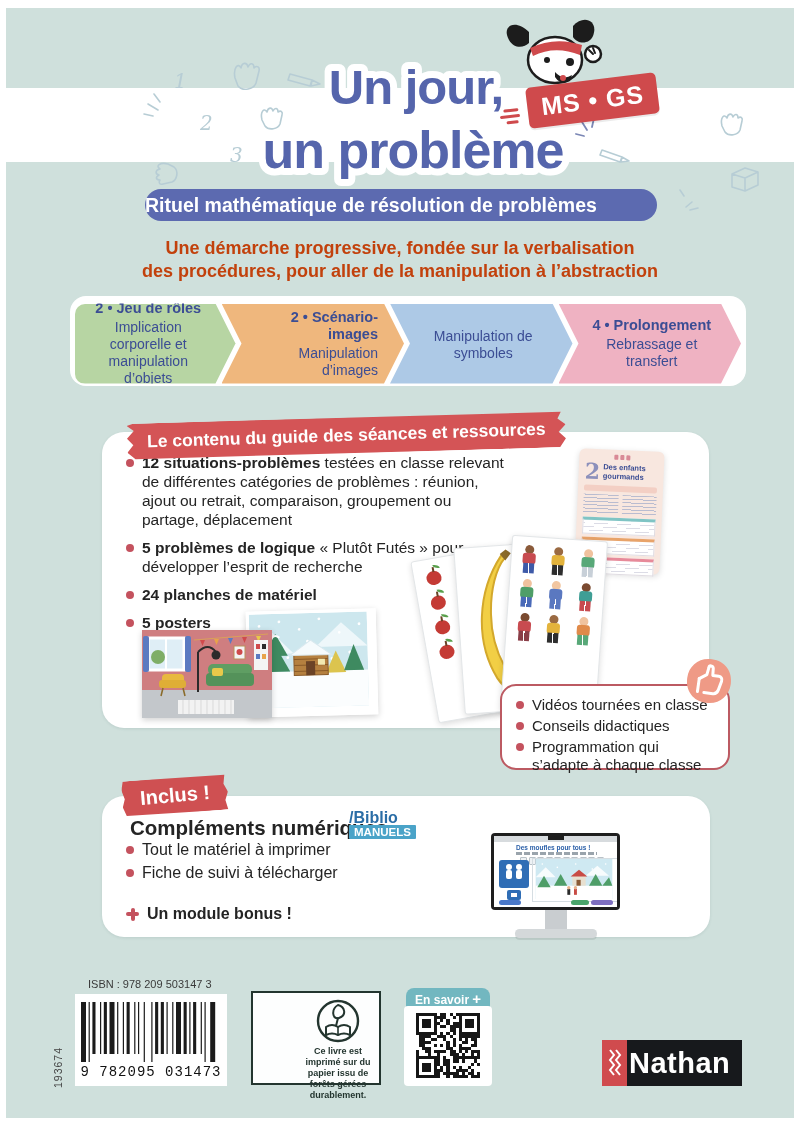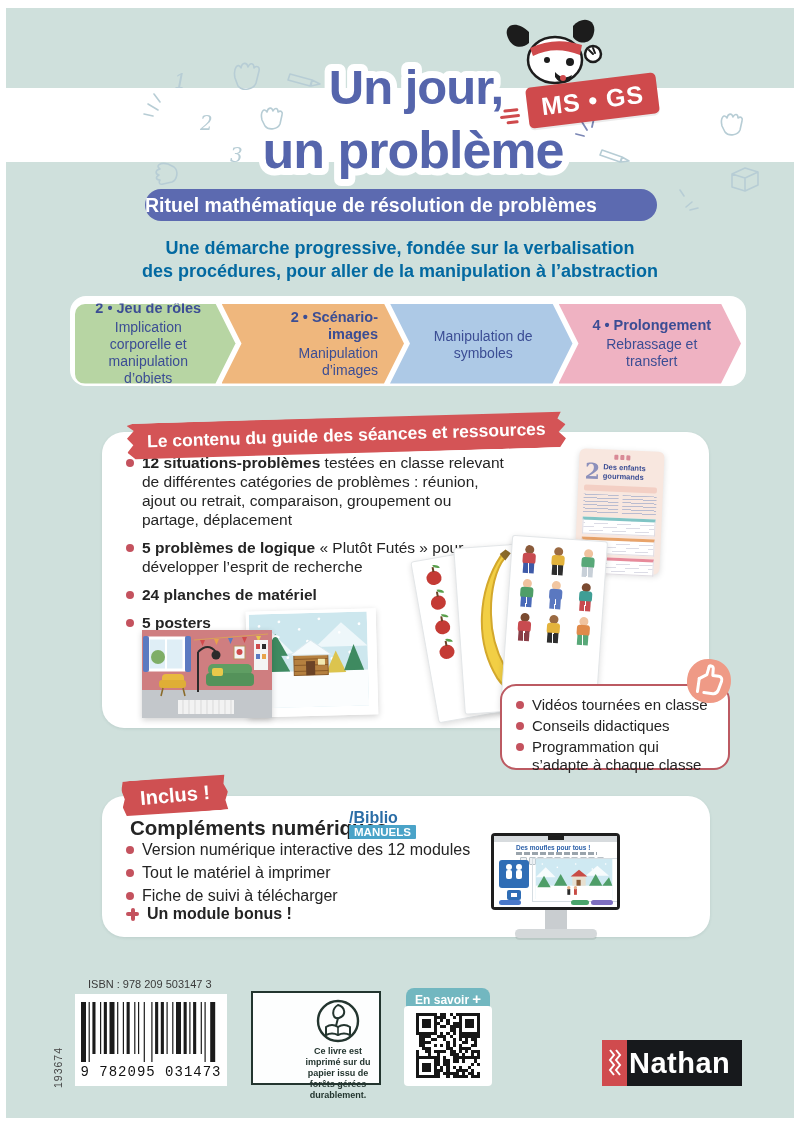--- a/index.html
+++ b/index.html
@@ -15,21 +15,21 @@
         stroke:#fff;stroke-width:14px;stroke-linejoin:round;paint-order:stroke;letter-spacing:-1px;}
   .dog{position:absolute;left:497px;top:16px;width:112px;height:86px;}
   .badge{position:absolute;left:527px;top:80px;transform:rotate(-7deg);background:#cf4a4c;
         color:#fff;font-weight:bold;font-size:25px;letter-spacing:1px;padding:6px 14px;border-radius:5px;
         box-shadow:0 2px 0 rgba(0,0,0,.08);}
   .speed{position:absolute;left:500px;top:106px;transform:rotate(-6deg);}
   .speed i{display:block;height:3px;background:#cf4a4c;border-radius:2px;margin:3px 0;}
   .speed i:nth-child(1){width:15px;margin-left:4px}.speed i:nth-child(2){width:20px}.speed i:nth-child(3){width:12px;margin-left:6px}
   .banner{position:absolute;left:145px;top:189px;width:512px;height:32px;background:#5c6ab0;border-radius:18px;
         color:#fff;font-weight:bold;font-size:19.5px;line-height:32px;}
-  .intro{position:absolute;left:0;top:237px;width:800px;text-align:center;color:#0369a1;
+  .intro{position:absolute;left:0;top:237px;width:800px;text-align:center;color:#c2410c;
         font-weight:bold;font-size:18px;line-height:23px;}
 
   
   .steps{position:absolute;left:70px;top:296px;width:676px;height:90px;background:#fff;border-radius:16px;
         display:flex;align-items:center;padding:0;}
   .step{height:80px;margin-top:5px;display:flex;flex-direction:column;justify-content:center;text-align:center;
         box-sizing:border-box;flex:1 1 0;}
   .step .st{font-size:14.5px;font-weight:bold;color:#3b4d94;line-height:17px;}
   .step .sb{font-size:14px;color:#3b4d94;line-height:17px;margin-top:2px;}
   .s0{margin-left:5px;border-radius:10px 0 0 10px;clip-path:polygon(0 0,calc(100% - 20px) 0,100% 50%,calc(100% - 20px) 100%,0 100%);padding:0 24px 0 10px;}
@@ -449,24 +449,20 @@
   </svg>
 
   <div class="card card-inclus"></div>
   <div class="inclus-badge">Inclus !</div>
   <div class="inclus-head">Compléments numériques</div>
   <div class="biblio">
     <span class="bl1">/Biblio</span>
     <span class="bl2">MANUELS</span>
   </div>
   <ul class="blist inclus-blist">
-    <li>
-        <span class="dot"></span>
-      <span>Version numérique interactive des 12 modules</span>
-      </li>
     <li>
         <span class="dot"></span>
       <span>Tout le matériel à imprimer</span>
       </li>
     <li>
         <span class="dot"></span>
       <span>Fiche de suivi à télécharger</span>
       </li>
   </ul>
   <div class="bonus">

